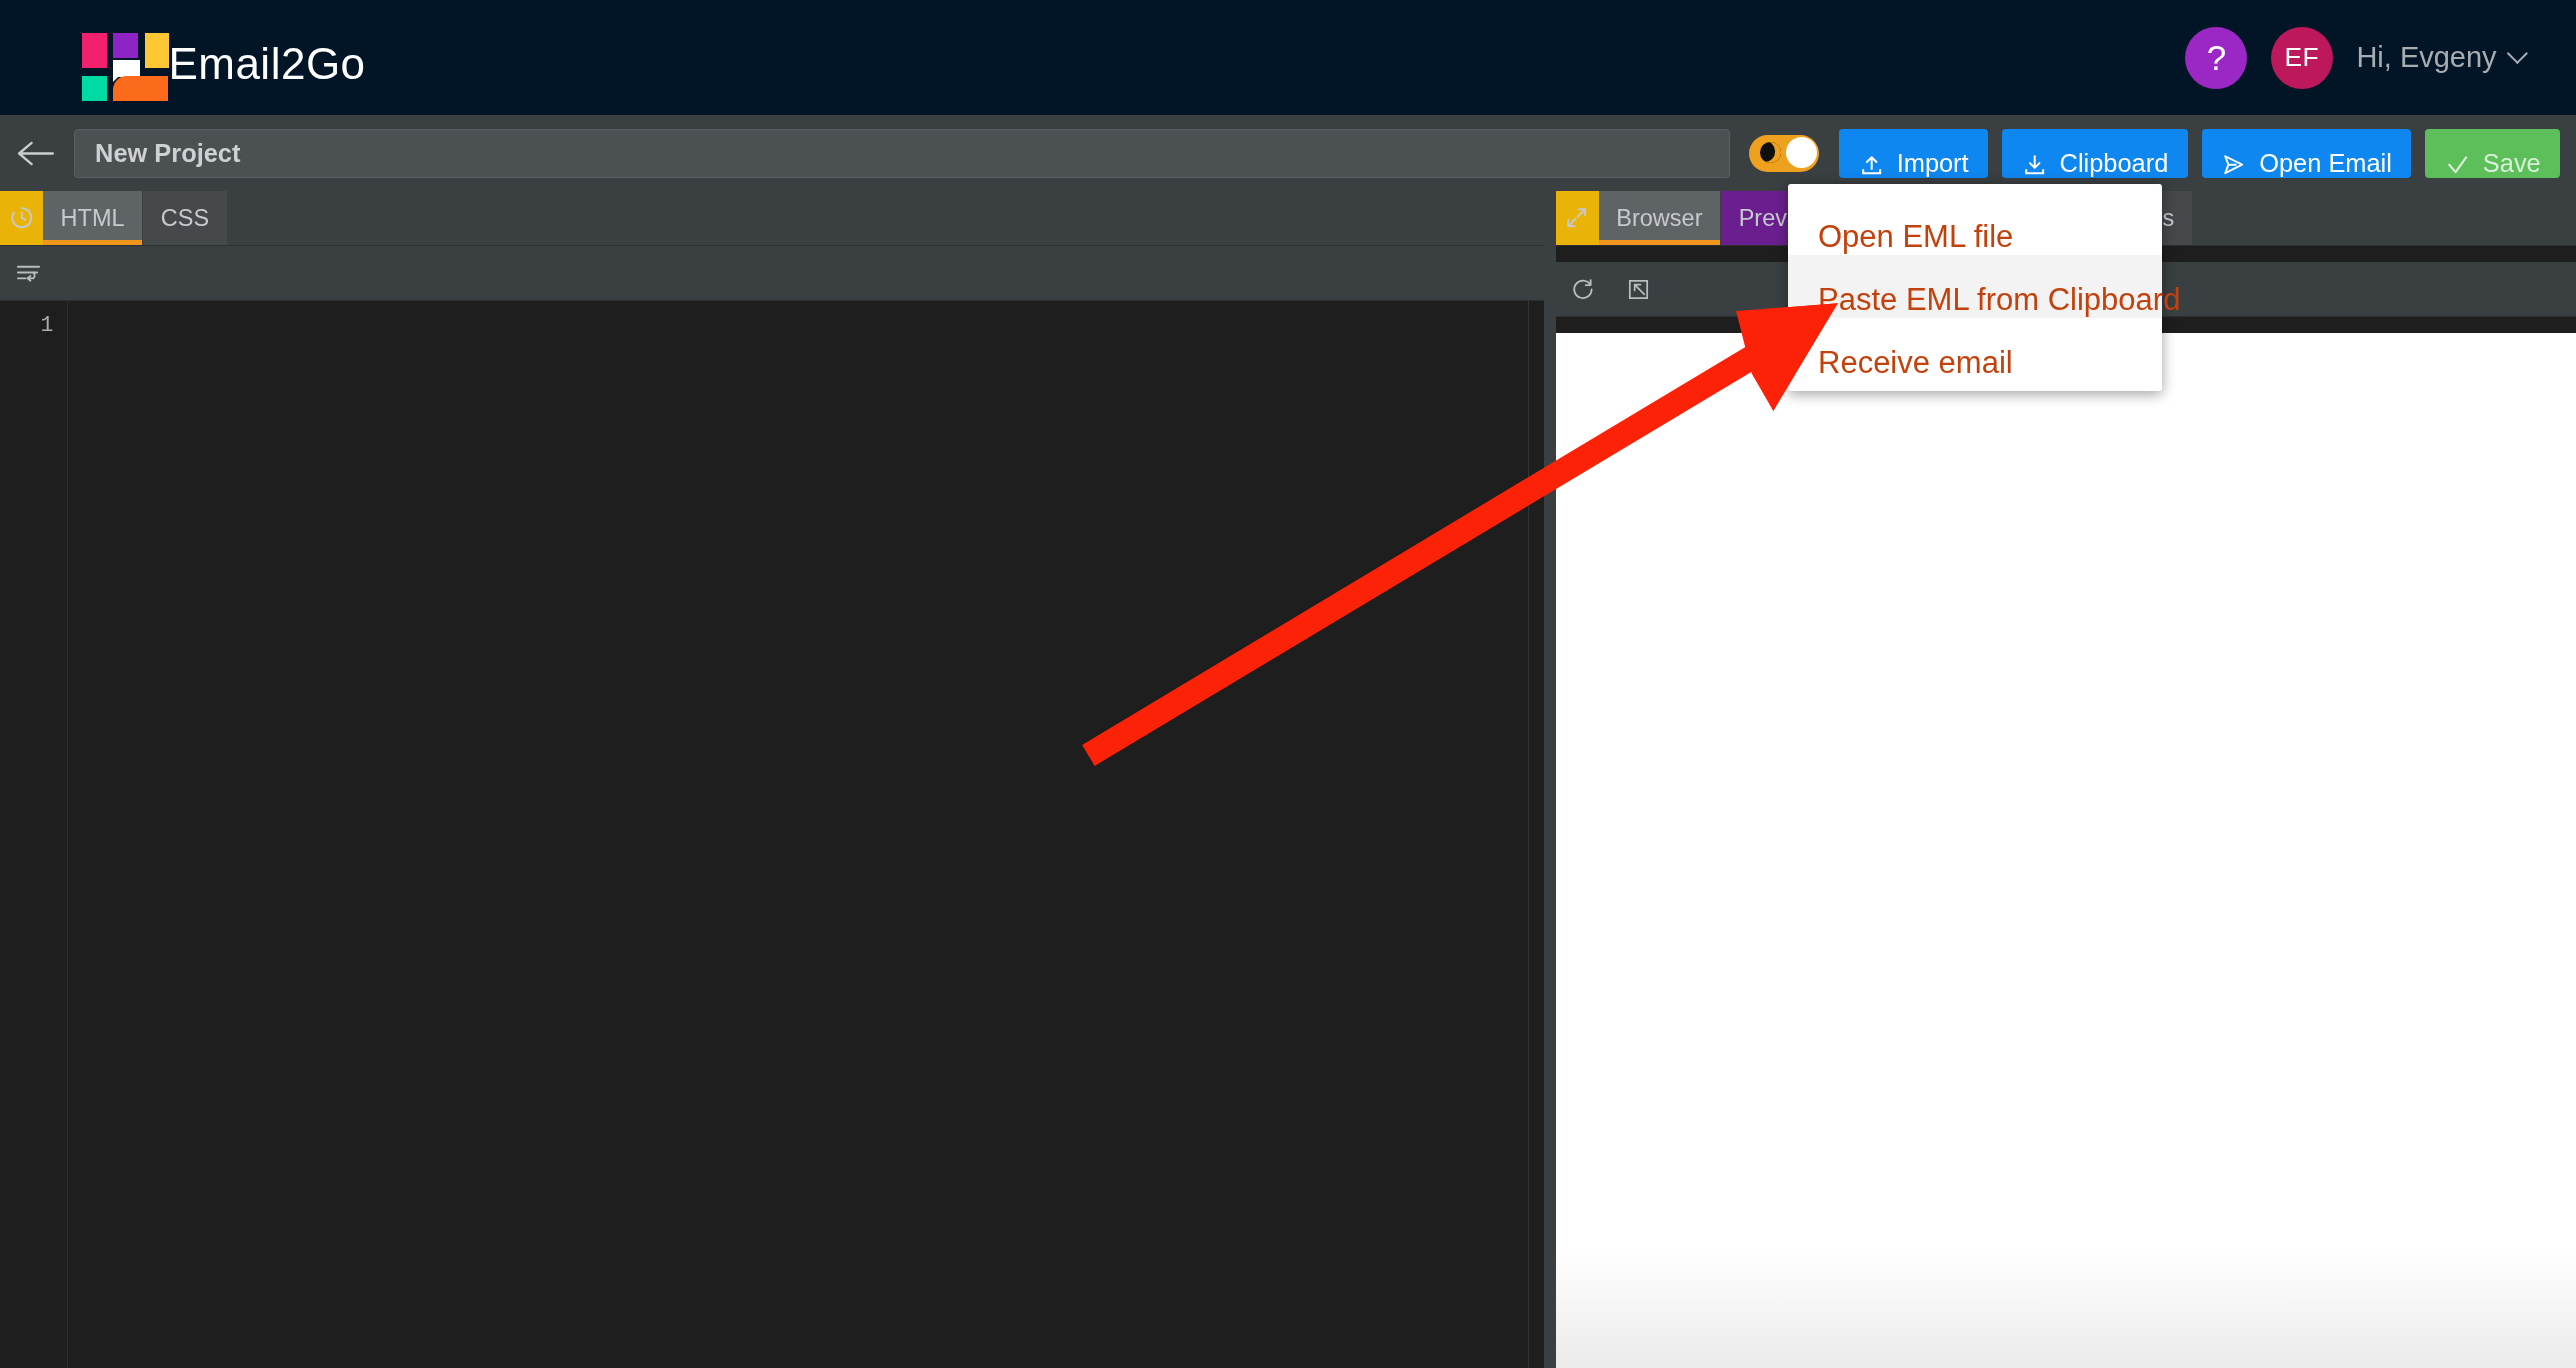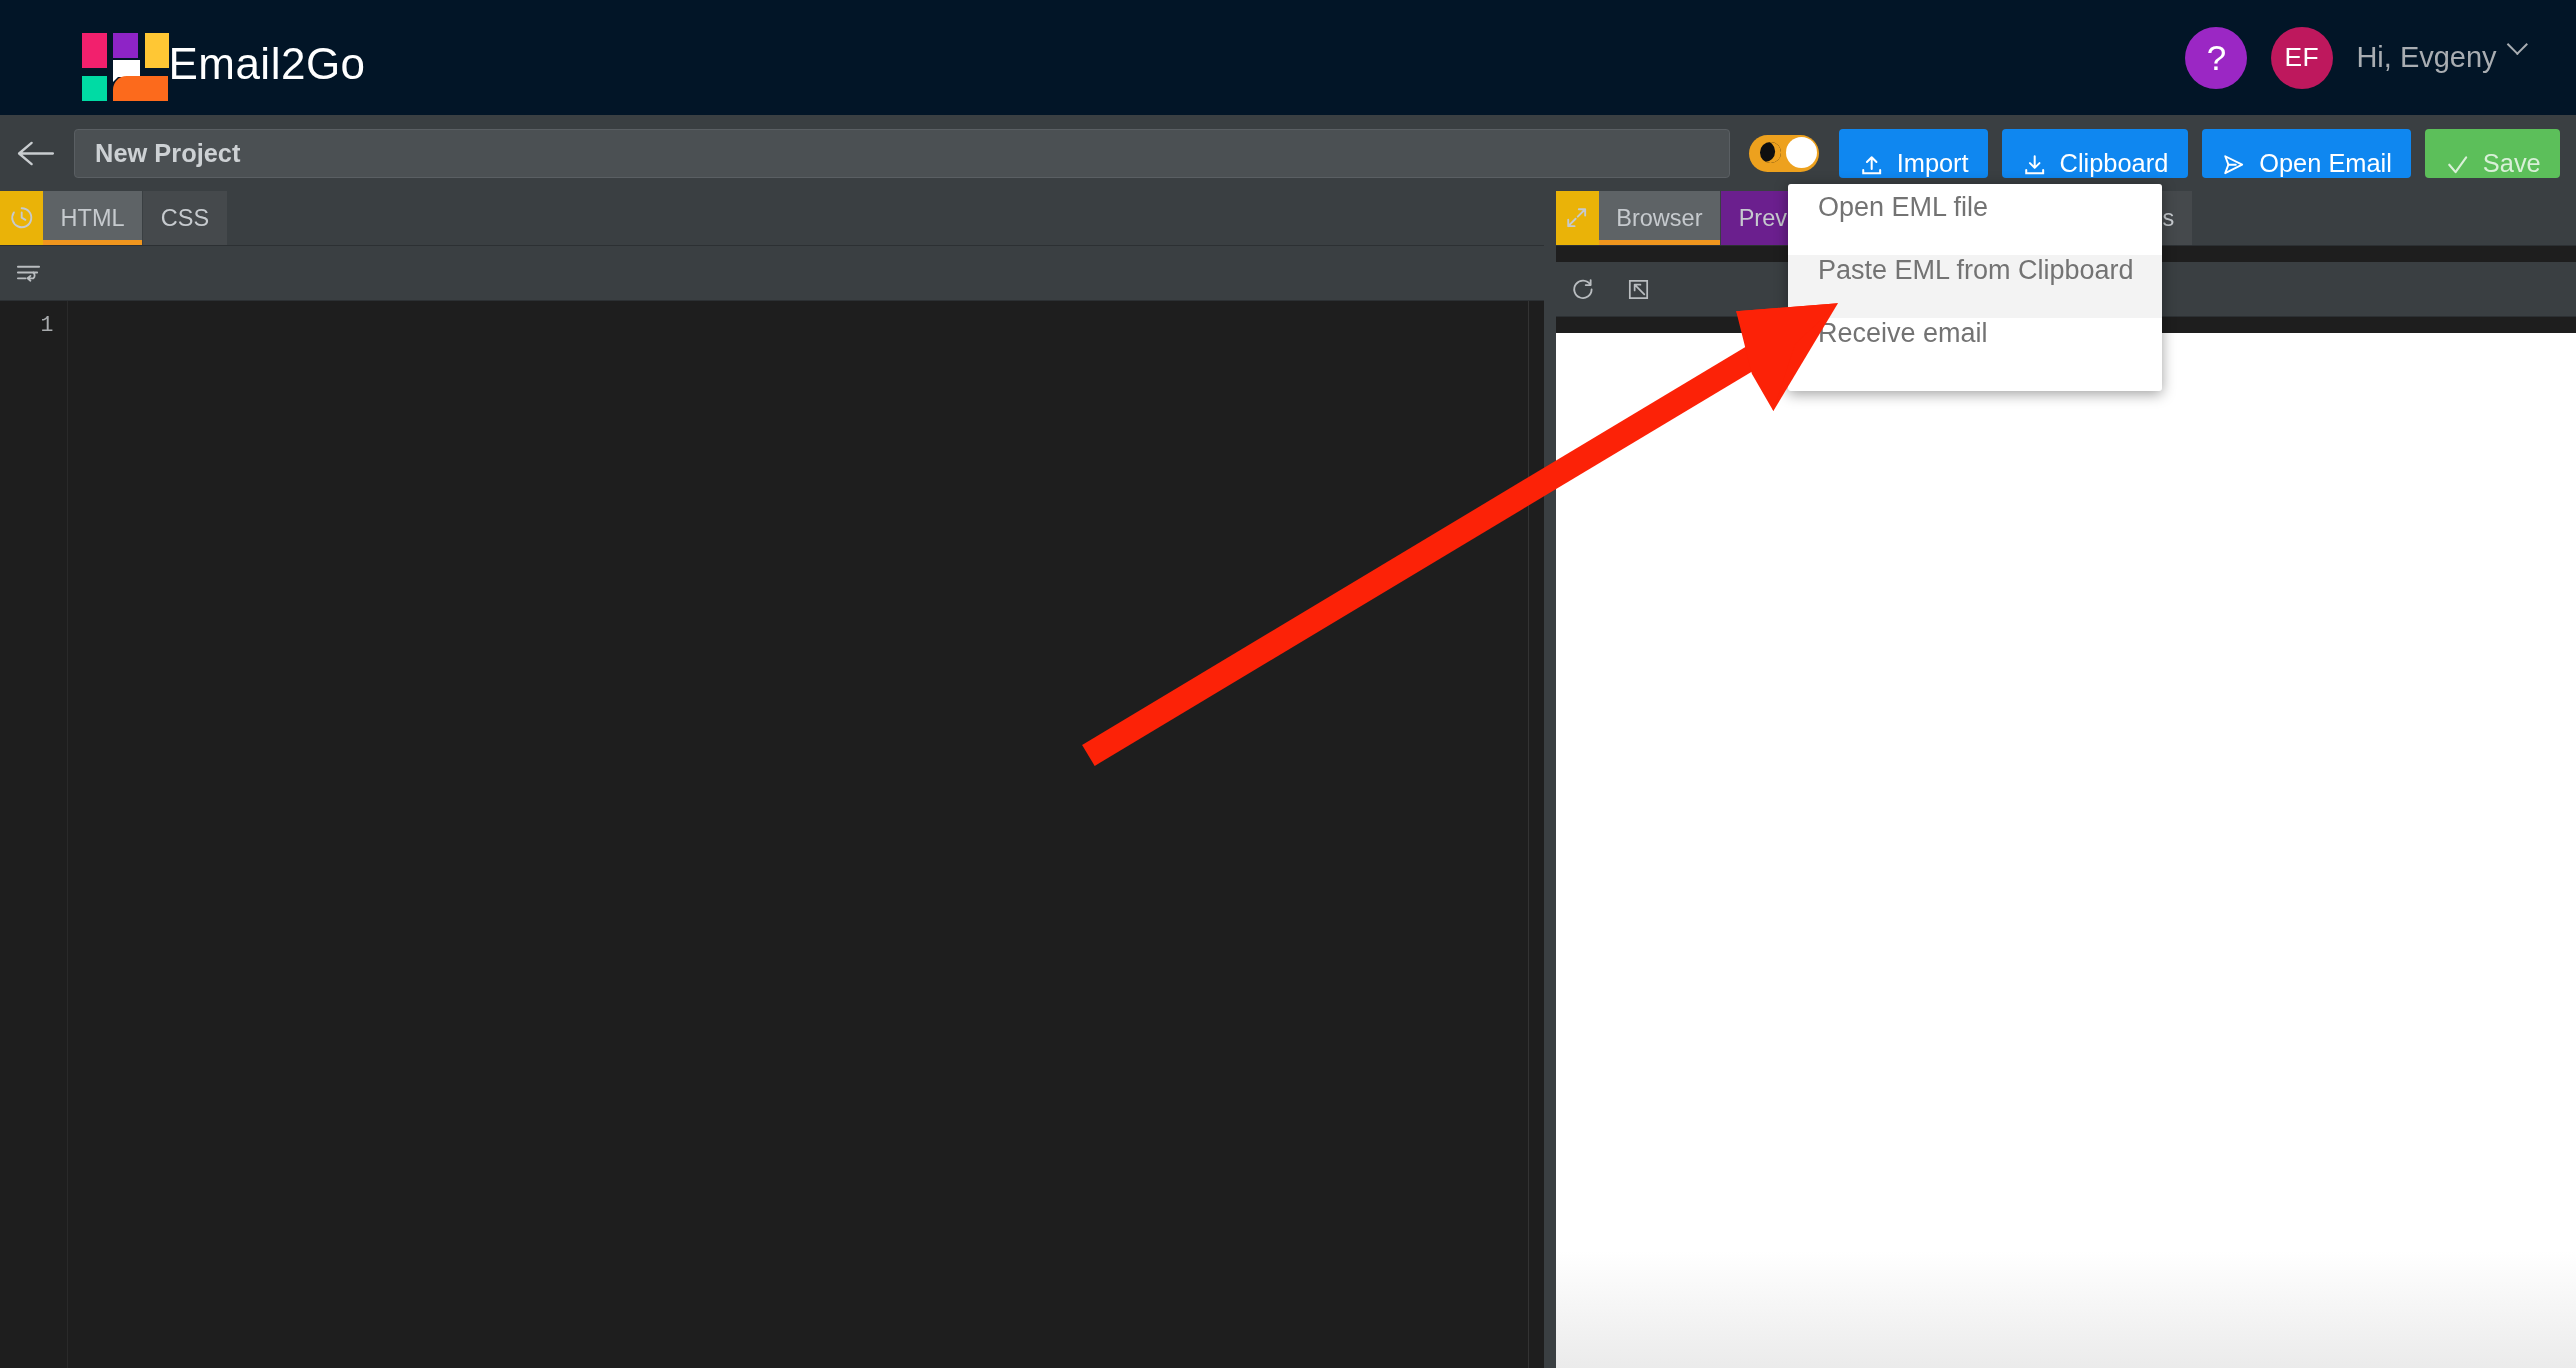--- a/index.html
+++ b/index.html
@@ -55,21 +55,21 @@
   .circle-btn {
     width: 62px; height: 62px; border-radius: 50%;
     display: flex; align-items: center; justify-content: center;
     color: #fff; font-size: 31px; font-weight: 500;
     border: none; cursor: pointer;
   }
   .help-btn { background: #9b27c4; font-size: 35px; }
   .avatar-btn { background: #be185d; font-size: 26.4px; letter-spacing: 0.5px; }
   .greeting {
     color: #a9adb2; font-size: 29px; display: flex;
-    align-items: flex-start; gap: 13.7px; cursor: pointer; white-space: nowrap;
+    align-items: center; gap: 13.7px; cursor: pointer; white-space: nowrap;
   }
   .chev-d {
     width: 14.7px; height: 14.7px;
     border-right: 2.4px solid #a9adb2;
     border-bottom: 2.4px solid #a9adb2;
     transform: rotate(45deg) translate(-2.9px,-2.9px);
   }
 
   
   .project-bar {
@@ -244,24 +244,24 @@
     top: 184px;
     width: 374px;
     background: #ffffff;
     border-radius: 2.9px;
     box-shadow: 0 2.9px 13.7px rgba(0,0,0,0.38);
     padding: 7.8px 0 9.8px;
     z-index: 50;
   }
   .dd-item {
     height: 63px;
-    display: flex; align-items: flex-start;
+    display: flex; align-items: flex-end;
     padding: 0 30px;
-    font-size: 27px;
-    color: #737373;
+    font-size: 31px;
+    color: #c2410c;
     cursor: pointer;
     white-space: nowrap;
   }
   .dd-item.hover { background: #f3f3f3; }
 
   
   .annot {
     position: absolute;
     left: 0; top: 0;
     width: 2576px; height: 1368px;

